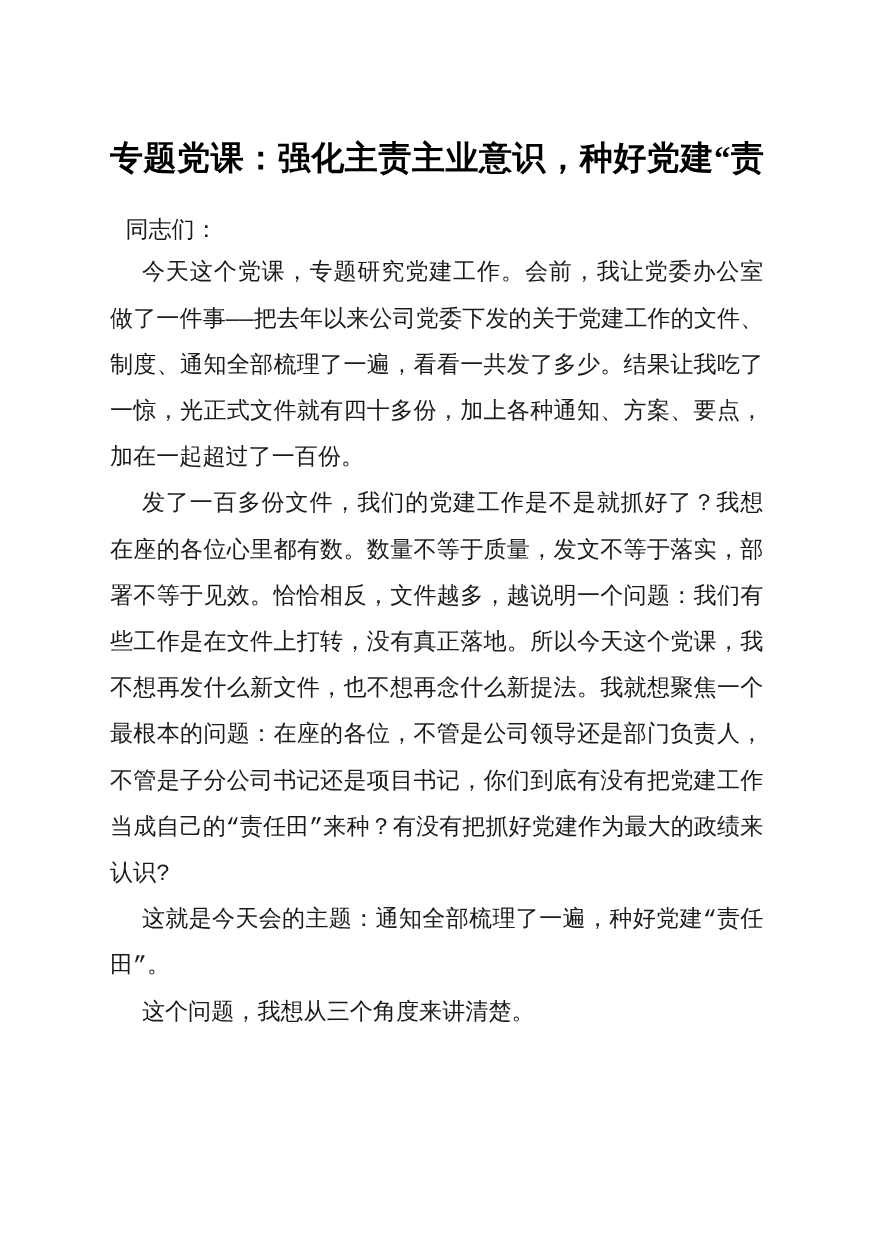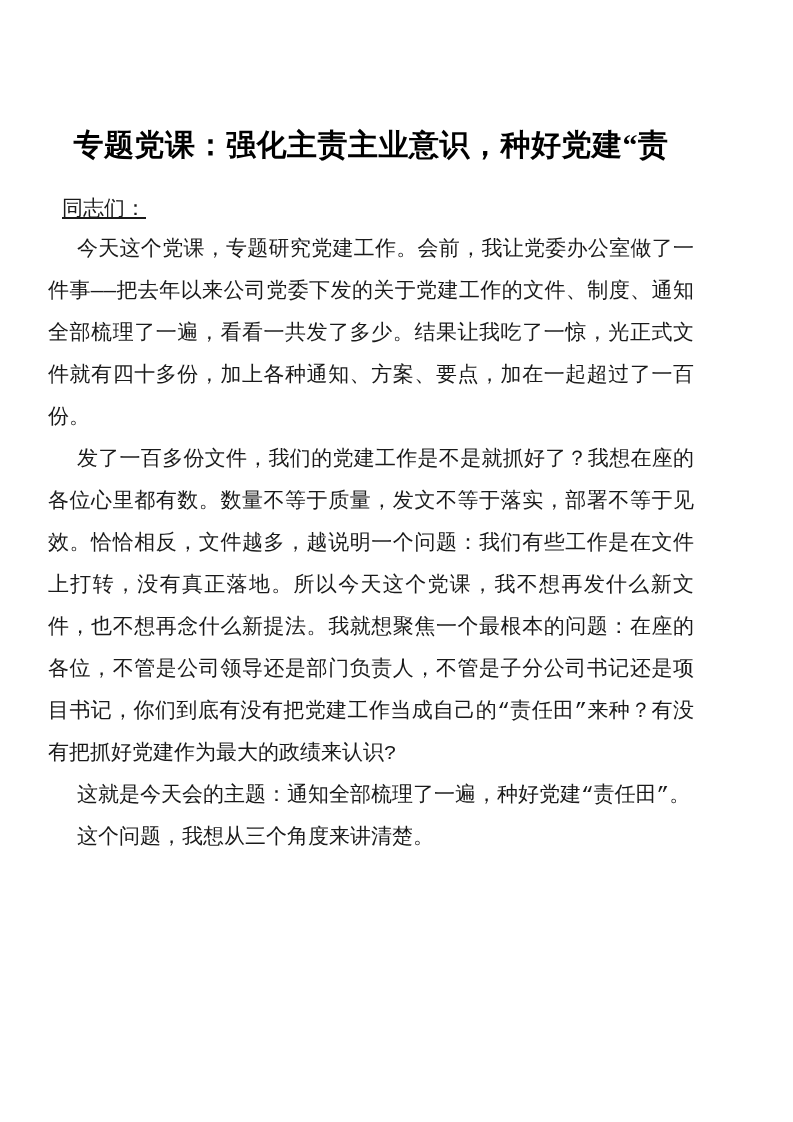--- a/index.html
+++ b/index.html
@@ -6,21 +6,21 @@
     margin: 0;
     padding: 0;
     background: #ffffff;
   }
   .page {
     position: relative;
     width: 793px;
     height: 1122px;
     box-sizing: border-box;
     background: #ffffff;
-    padding: 112px 99px 0 48px;
+    padding: 112px 99px 0 100px;
     overflow: hidden;
     font-family: "Liberation Serif", "DejaVu Serif", serif;
     color: #000000;
   }
   .doc-title {
     margin: 0;
     padding: 0;
     font-size: 30px;
     line-height: 66px;
     font-weight: 700;
@@ -39,21 +39,20 @@
     margin: 0;
     padding: 0;
     font-size: 21px;
     line-height: 42px;
     text-align: justify;
     color: #1a1a1a;
     font-weight: 400;
   }
   p.greeting {
     text-indent: 14px;
-    text-decoration: underline;
   }
   p.para {
     text-indent: 29px;
     font-family: Liberation Mono, monospace;
   }
 </style>
 </head>
 <body>
 
 <div class="page">

